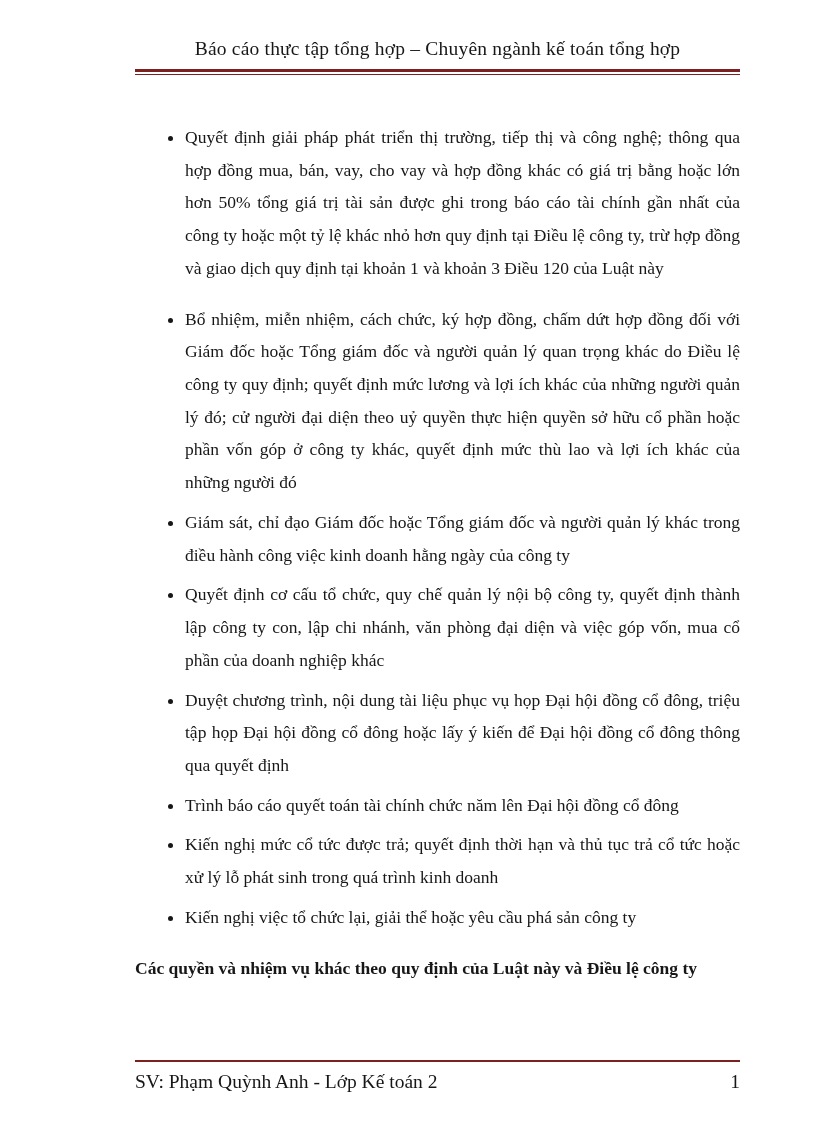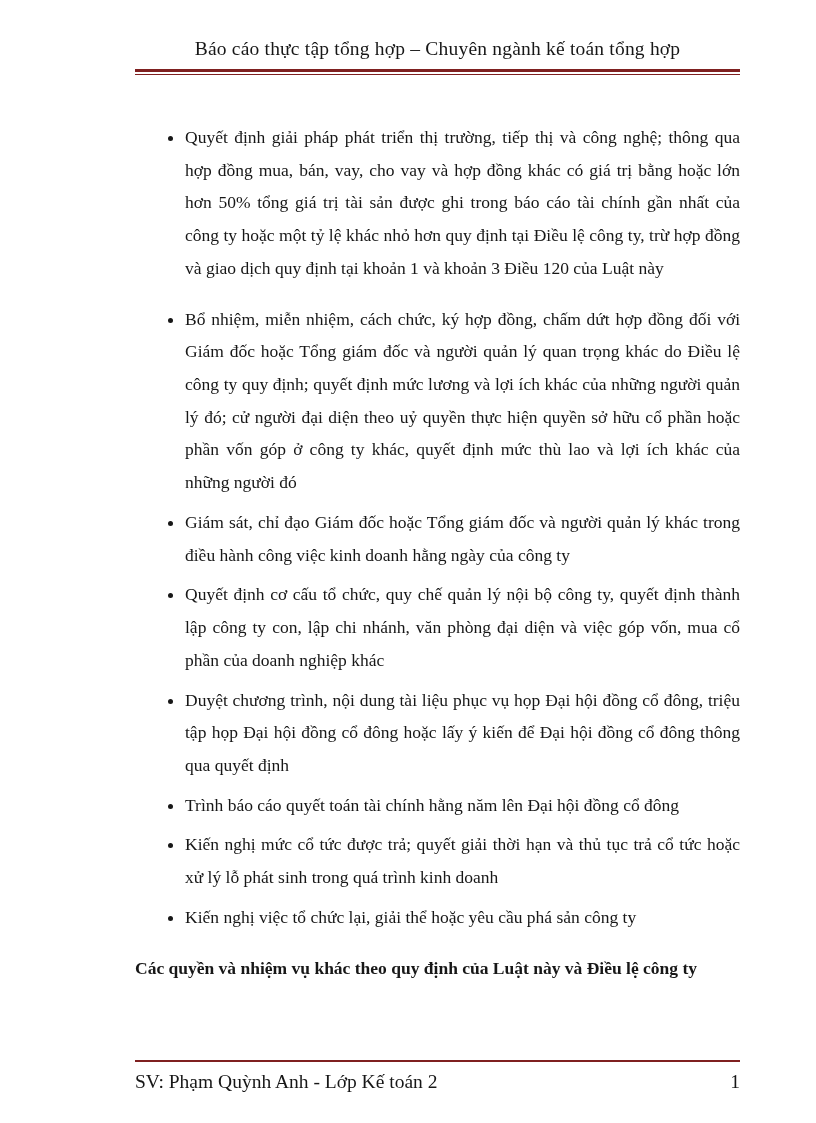--- a/index.html
+++ b/index.html
@@ -70,22 +70,22 @@
     <div class="rule-double"></div>
   </div>
 
   <div class="content">
     <ul class="duties">
         <li>Quyết định giải pháp phát triển thị trường, tiếp thị và công nghệ; thông qua hợp đồng mua, bán, vay, cho vay và hợp đồng khác có giá trị bằng hoặc lớn hơn 50% tổng giá trị tài sản được ghi trong báo cáo tài chính gần nhất của công ty hoặc một tỷ lệ khác nhỏ hơn quy định tại Điều lệ công ty, trừ hợp đồng và giao dịch quy định tại khoản 1 và khoản 3 Điều 120 của Luật này</li>
         <li>Bổ nhiệm, miễn nhiệm, cách chức, ký hợp đồng, chấm dứt hợp đồng đối với Giám đốc hoặc Tổng giám đốc và người quản lý quan trọng khác do Điều lệ công ty quy định; quyết định mức lương và lợi ích khác của những người quản lý đó; cử người đại diện theo uỷ quyền thực hiện quyền sở hữu cổ phần hoặc phần vốn góp ở công ty khác, quyết định mức thù lao và lợi ích khác của những người đó</li>
         <li>Giám sát, chỉ đạo Giám đốc hoặc Tổng giám đốc và người quản lý khác trong điều hành công việc kinh doanh hằng ngày của công ty</li>
         <li>Quyết định cơ cấu tổ chức, quy chế quản lý nội bộ công ty, quyết định thành lập công ty con, lập chi nhánh, văn phòng đại diện và việc góp vốn, mua cổ phần của doanh nghiệp khác</li>
         <li>Duyệt chương trình, nội dung tài liệu phục vụ họp Đại hội đồng cổ đông, triệu tập họp Đại hội đồng cổ đông hoặc lấy ý kiến để Đại hội đồng cổ đông thông qua quyết định</li>
-        <li>Trình báo cáo quyết toán tài chính hằng năm lên Đại hội đồng cổ đông</li>
-        <li>Kiến nghị mức cổ tức được trả; quyết giải thời hạn và thủ tục trả cổ tức hoặc xử lý lỗ phát sinh trong quá trình kinh doanh</li>
+        <li>Trình báo cáo quyết toán tài chính chức năm lên Đại hội đồng cổ đông</li>
+        <li>Kiến nghị mức cổ tức được trả; quyết định thời hạn và thủ tục trả cổ tức hoặc xử lý lỗ phát sinh trong quá trình kinh doanh</li>
         <li>Kiến nghị việc tổ chức lại, giải thể hoặc yêu cầu phá sản công ty</li>
       </ul>
 
     <p class="closing">Các quyền và nhiệm vụ khác theo quy định của Luật này và Điều lệ công ty</p>
   </div>
 
   <div class="footer">
     <div class="rule-single"></div>
     <div class="footer-row">
       <span>SV: Phạm Quỳnh Anh - Lớp Kế toán 2</span>

